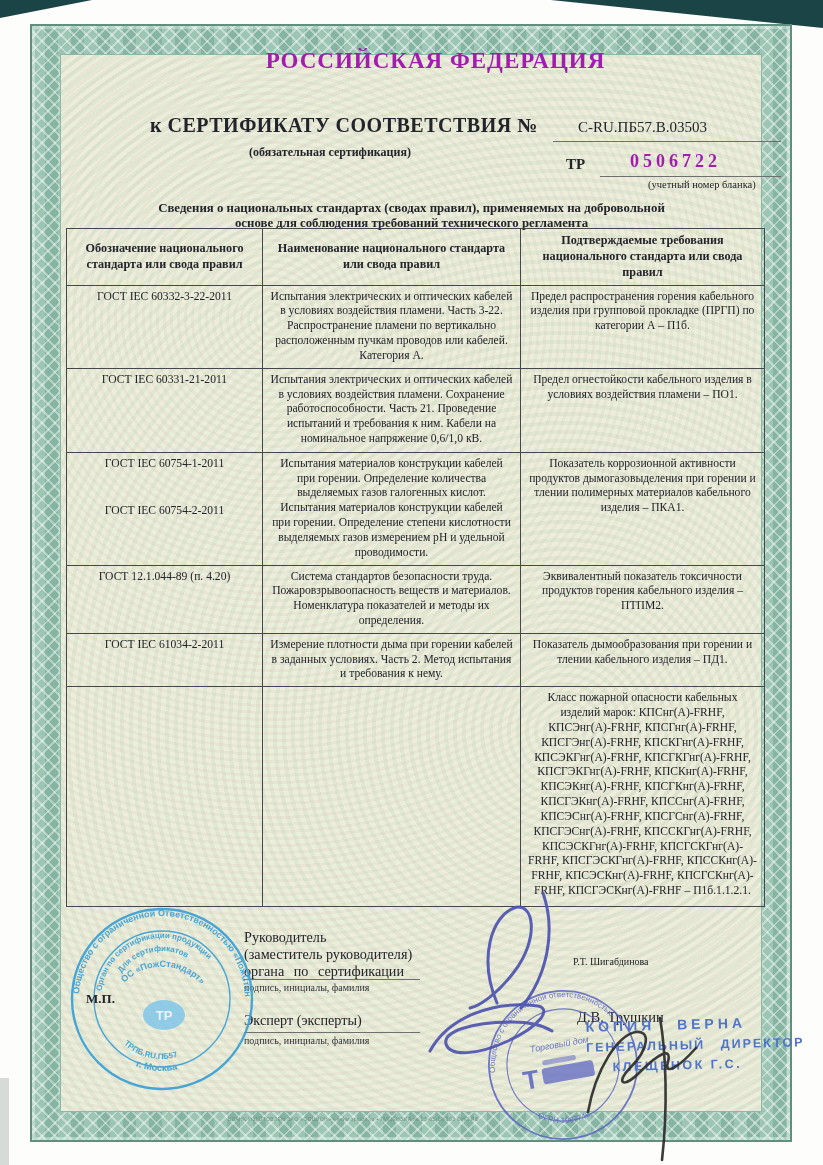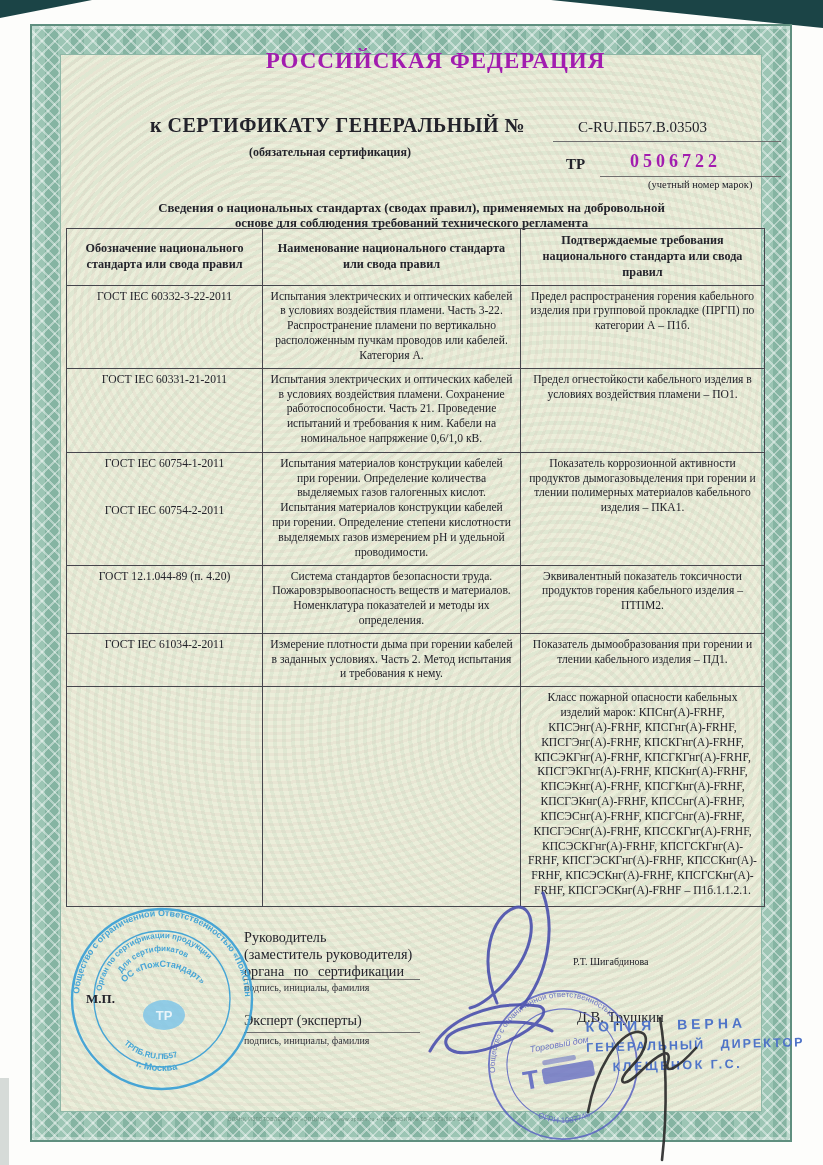--- a/index.html
+++ b/index.html
@@ -77,28 +77,28 @@
 <div class="page">
   <div class="corner tl"></div>
   <div class="corner tr"></div>
   <div class="edge-smudge"></div>
 
   <div class="frame">
     <div class="paper"></div>
   </div>
 
   <div class="abs ctr doc-title">РОССИЙСКАЯ ФЕДЕРАЦИЯ</div>
-  <div class="abs cert-line">к СЕРТИФИКАТУ ГЕНЕРАЛЬНЫЙ  №</div>
+  <div class="abs cert-line">к СЕРТИФИКАТУ СООТВЕТСТВИЯ  №</div>
   <div class="abs cert-number">C-RU.ПБ57.В.03503</div>
   <div class="rule cert-rule"></div>
   <div class="abs mandatory">(обязательная сертификация)</div>
   <div class="abs tr-label">ТР</div>
   <div class="abs blank-number">0506722</div>
   <div class="rule blank-rule"></div>
-  <div class="abs blank-caption">(учетный номер марок)</div>
+  <div class="abs blank-caption">(учетный номер бланка)</div>
 
   <div class="abs ctr sub1">Сведения о национальных стандартах (сводах правил), применяемых на добровольной</div>
   <div class="abs ctr sub2">основе для соблюдения требований технического регламента</div>
 
   <table class="std">
     <colgroup>
         <col style="width:196px">
         <col style="width:258px">
         <col style="width:244px">
       </colgroup>

